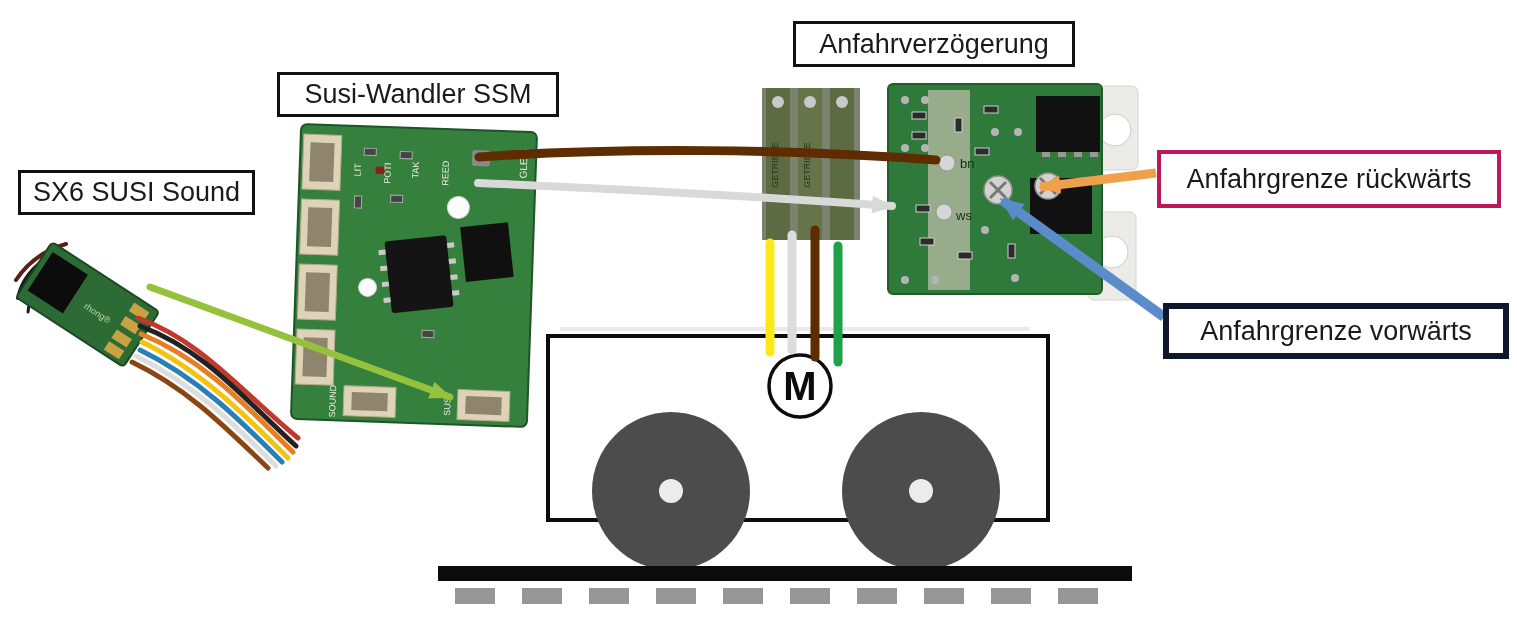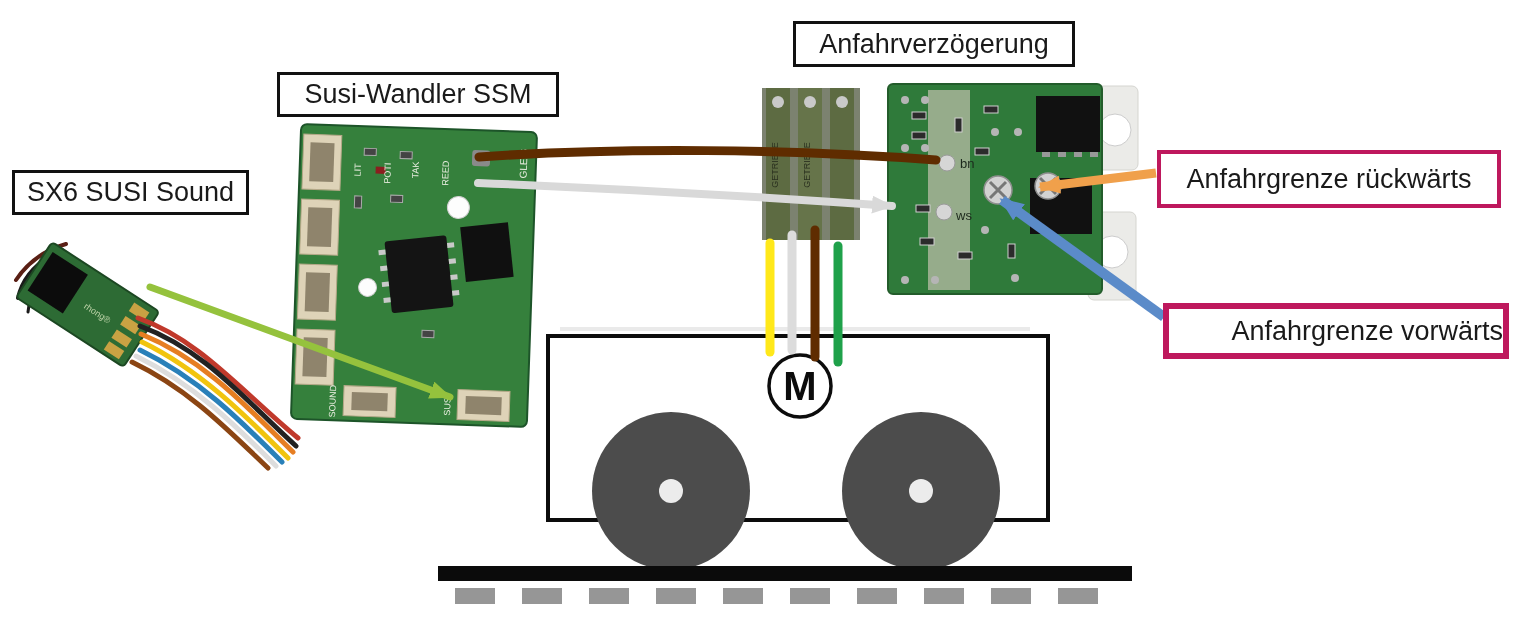--- a/index.html
+++ b/index.html
@@ -8,24 +8,24 @@
     font-family:"Liberation Sans", sans-serif; overflow:hidden;
   }
   svg.diagram { position:absolute; left:0; top:0; }
   svg { font-family:"Liberation Sans", sans-serif; }
   .label-box {
     position:absolute; display:flex; align-items:center; justify-content:center;
     background:#ffffff; border:3px solid #111; color:#1a1a1a;
     font-size:27px; text-align:center; line-height:1.05; box-sizing:border-box;
   }
   .label-box.cb-orange { border:4px solid #be185d; }
-  .label-box.cb-blue   { border:6px solid #be185d;justify-content:flex-end; }
+  .label-box.cb-blue   { border:6px solid #0f172a; }
   .lb-anfahr  { left:793px; top:21px;  width:282px; height:46px; }
   .lb-wandler { left:277px; top:72px;  width:282px; height:45px; }
-  .lb-sx6     { left:12px;   top:170px; width:237px; height:45px; }
+  .lb-sx6     { left:18px;   top:170px; width:237px; height:45px; }
   .lb-rueck   { left:1157px; top:150px; width:344px; height:58px; }
   .lb-vor     { left:1163px; top:303px; width:346px; height:56px; }
 </style>
 </head>
 <body>
 
 <div class="canvas">
 
 <svg class="diagram" width="1517" height="618" viewBox="0 0 1517 618">
   <defs>

